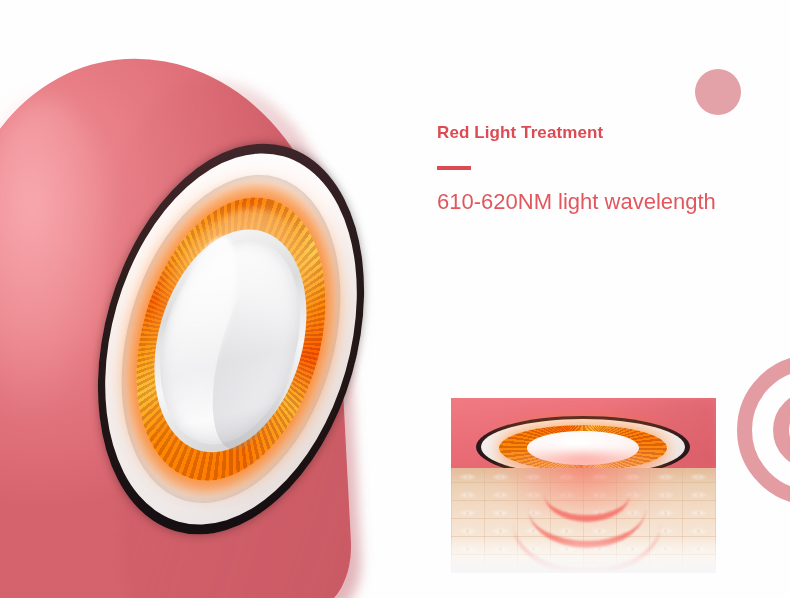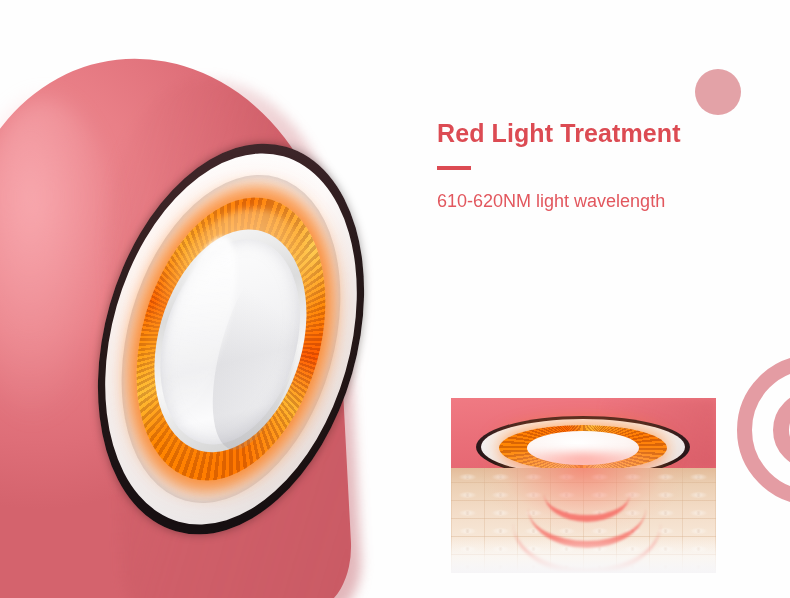--- a/index.html
+++ b/index.html
@@ -172,35 +172,35 @@
 
   
   .text-block {
     position: absolute;
     left: 437px;
     top: 118px;
     width: 330px;
   }
   .headline {
     margin: 0;
-    font-size: 25px;
+    font-size: 17px;
     font-weight: bold;
     color: #dc4b53;
     letter-spacing: 0.1px;
     line-height: 30px;
   }
   .divider {
     margin-top: 18px;
     width: 34px;
     height: 4px;
     background: #dc4b53;
   }
   .subline {
     margin: 0;
-    font-size: 18px;
+    font-size: 22px;
     color: #e2575e;
     line-height: 31px;
     white-space: nowrap;
   }
   .sub-wrap { margin-top: 16px; }
 
   
   .inset {
     position: absolute;
     left: 451px;

